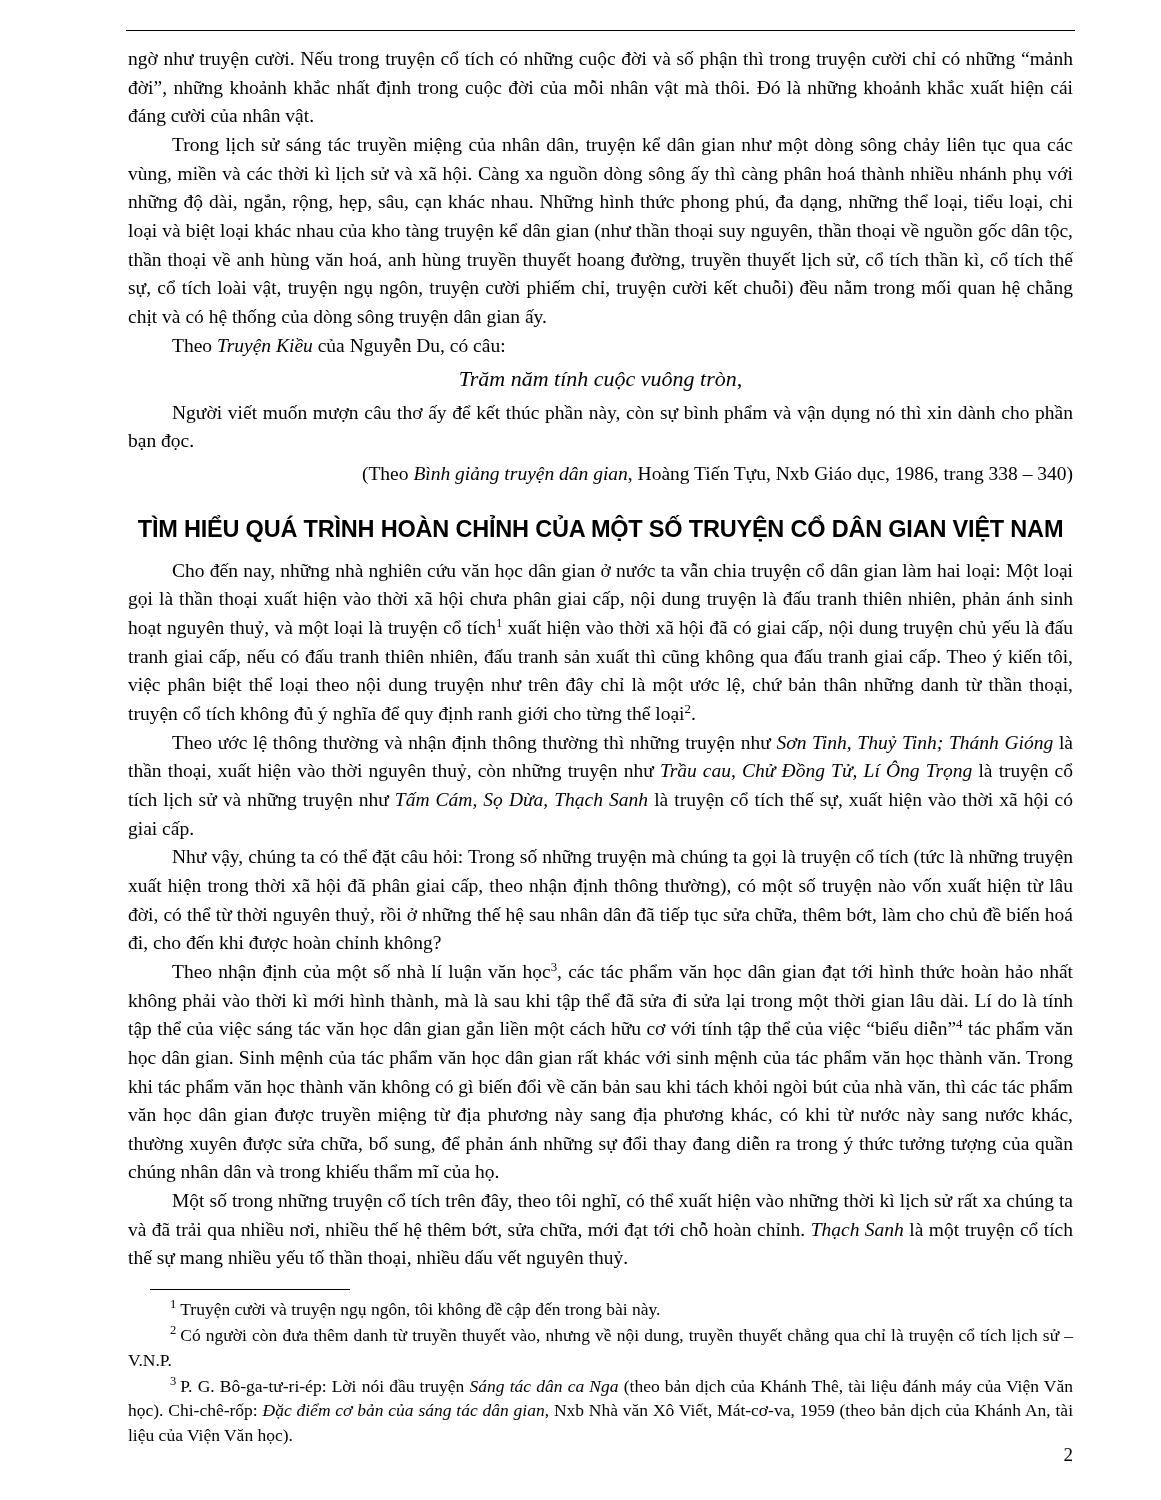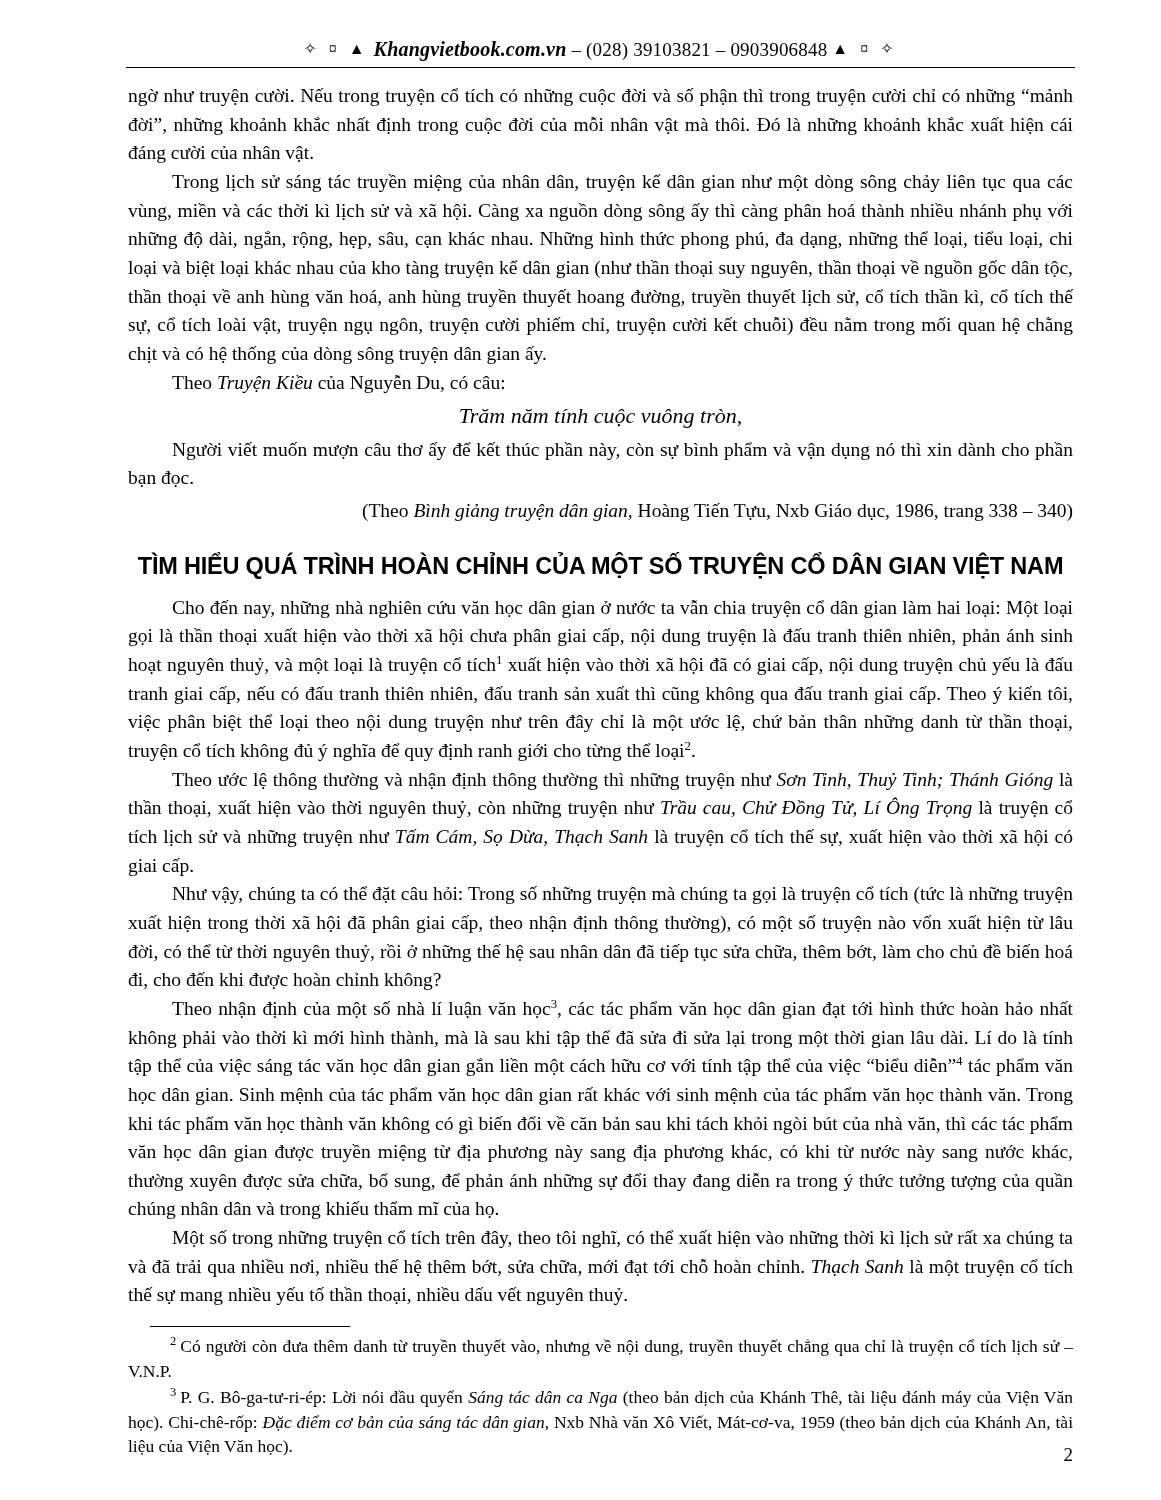--- a/index.html
+++ b/index.html
@@ -123,26 +123,20 @@
     right: 88px;
     bottom: 34px;
     font-size: 19px;
   }
 </style>
 </head>
 <body>
 
 <div class="page">
 
-  <div class="header">
-    <span class="deco">✧ ¤ ▲</span>
-    <span class="site">Khangvietbook.com.vn</span>
-    <span class="phones">– (028) 39103821 – 0903906848</span>
-    <span class="deco">▲ ¤ ✧</span>
-  </div>
   <div class="rule"></div>
 
   <div class="content">
 
     <p>ngờ như truyện cười. Nếu trong truyện cổ tích có những cuộc đời và số phận thì trong truyện cười chỉ có những “mảnh đời”, những khoảnh khắc nhất định trong cuộc đời của mỗi nhân vật mà thôi. Đó là những khoảnh khắc xuất hiện cái đáng cười của nhân vật.</p>
 
     <p class="indent">Trong lịch sử sáng tác truyền miệng của nhân dân, truyện kể dân gian như một dòng sông chảy liên tục qua các vùng, miền và các thời kì lịch sử và xã hội. Càng xa nguồn dòng sông ấy thì càng phân hoá thành nhiều nhánh phụ với những độ dài, ngắn, rộng, hẹp, sâu, cạn khác nhau. Những hình thức phong phú, đa dạng, những thể loại, tiểu loại, chi loại và biệt loại khác nhau của kho tàng truyện kể dân gian (như thần thoại suy nguyên, thần thoại về nguồn gốc dân tộc, thần thoại về anh hùng văn hoá, anh hùng truyền thuyết hoang đường, truyền thuyết lịch sử, cổ tích thần kì, cổ tích thế sự, cổ tích loài vật, truyện ngụ ngôn, truyện cười phiếm chỉ, truyện cười kết chuỗi) đều nằm trong mối quan hệ chằng chịt và có hệ thống của dòng sông truyện dân gian ấy.</p>
 
     <p class="indent"><span>Theo </span><span class="it">Truyện Kiều</span><span> của Nguyễn Du, có câu:</span></p>
 
@@ -162,22 +156,23 @@
 
     <p class="indent"><span>Theo nhận định của một số nhà lí luận văn học</span><sup>3</sup><span>, các tác phẩm văn học dân gian đạt tới hình thức hoàn hảo nhất không phải vào thời kì mới hình thành, mà là sau khi tập thể đã sửa đi sửa lại trong một thời gian lâu dài. Lí do là tính tập thể của việc sáng tác văn học dân gian gắn liền một cách hữu cơ với tính tập thể của việc “biểu diễn”</span><sup>4</sup><span> tác phẩm văn học dân gian. Sinh mệnh của tác phẩm văn học dân gian rất khác với sinh mệnh của tác phẩm văn học thành văn. Trong khi tác phẩm văn học thành văn không có gì biến đổi về căn bản sau khi tách khỏi ngòi bút của nhà văn, thì các tác phẩm văn học dân gian được truyền miệng từ địa phương này sang địa phương khác, có khi từ nước này sang nước khác, thường xuyên được sửa chữa, bổ sung, để phản ánh những sự đổi thay đang diễn ra trong ý thức tưởng tượng của quần chúng nhân dân và trong khiếu thẩm mĩ của họ.</span></p>
 
     <p class="indent"><span>Một số trong những truyện cổ tích trên đây, theo tôi nghĩ, có thể xuất hiện vào những thời kì lịch sử rất xa chúng ta và đã trải qua nhiều nơi, nhiều thế hệ thêm bớt, sửa chữa, mới đạt tới chỗ hoàn chỉnh. </span><span class="it">Thạch Sanh</span><span> là một truyện cổ tích thế sự mang nhiều yếu tố thần thoại, nhiều dấu vết nguyên thuỷ.</span></p>
 
   </div>
 
   <div class="footnotes">
     <div class="fn-rule"></div>
 
+    <p><span class="fnum">1</span><span>Truyện cười và truyện ngụ ngôn, tôi không đề cập đến trong bài này.</span></p>
 
     <p><span class="fnum">2</span><span>Có người còn đưa thêm danh từ truyền thuyết vào, nhưng về nội dung, truyền thuyết chẳng qua chỉ là truyện cổ tích lịch sử – V.N.P.</span></p>
 
-    <p><span class="fnum">3</span><span>P. G. Bô-ga-tư-ri-ép: Lời nói đầu quyển </span><span class="it">Sáng tác dân ca Nga</span><span> (theo bản dịch của Khánh Thê, tài liệu đánh máy của Viện Văn học). Chi-chê-rốp: </span><span class="it">Đặc điểm cơ bản của sáng tác dân gian</span><span>, Nxb Nhà văn Xô Viết, Mát-cơ-va, 1959 (theo bản dịch của Khánh An, tài liệu của Viện Văn học).</span></p>
+    <p><span class="fnum">3</span><span>P. G. Bô-ga-tư-ri-ép: Lời nói đầu truyện </span><span class="it">Sáng tác dân ca Nga</span><span> (theo bản dịch của Khánh Thê, tài liệu đánh máy của Viện Văn học). Chi-chê-rốp: </span><span class="it">Đặc điểm cơ bản của sáng tác dân gian</span><span>, Nxb Nhà văn Xô Viết, Mát-cơ-va, 1959 (theo bản dịch của Khánh An, tài liệu của Viện Văn học).</span></p>
 
   </div>
 
   <div class="page-number">2</div>
 
 </div>
 
 </body></html>

